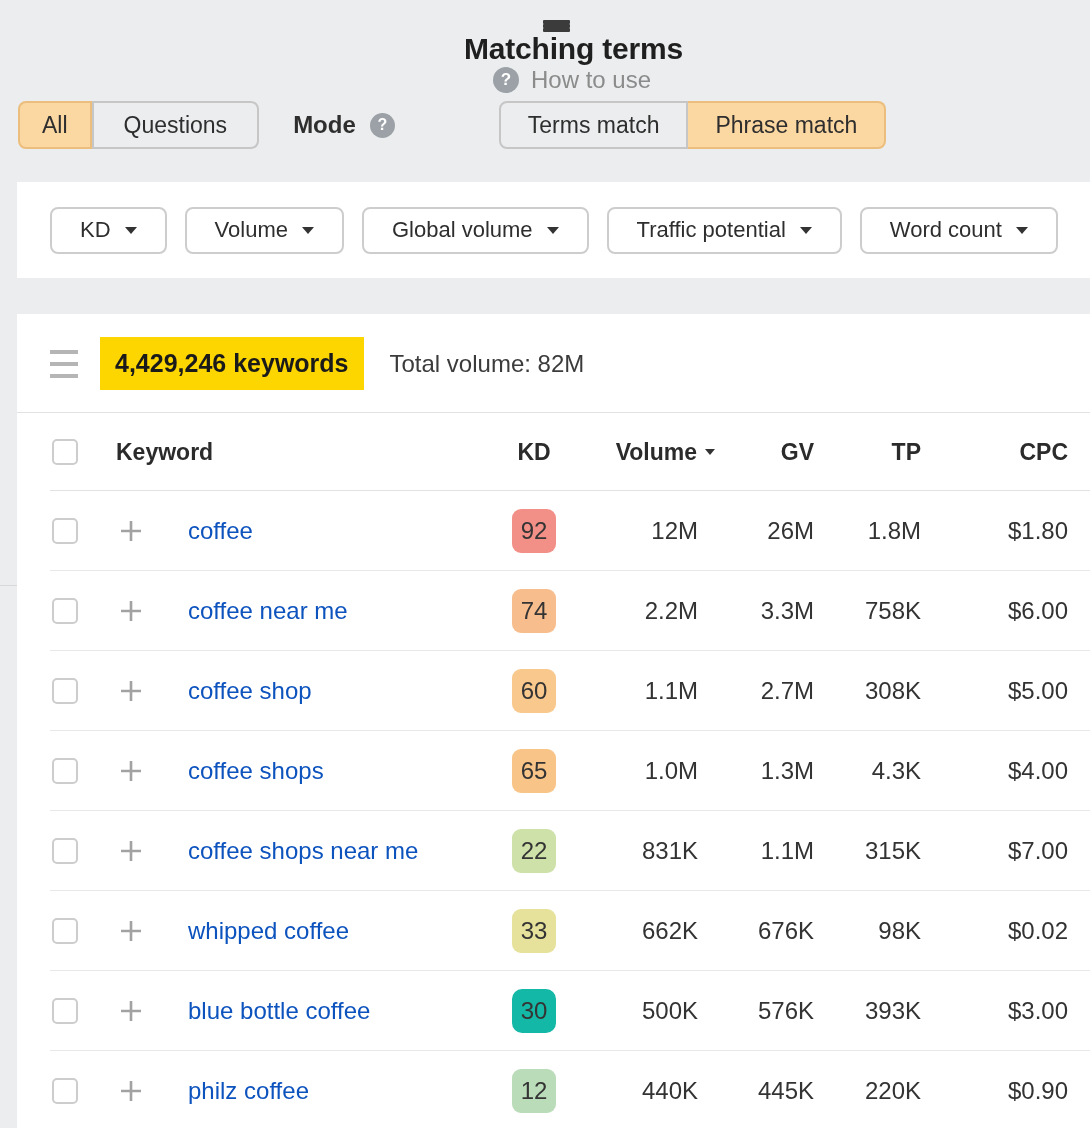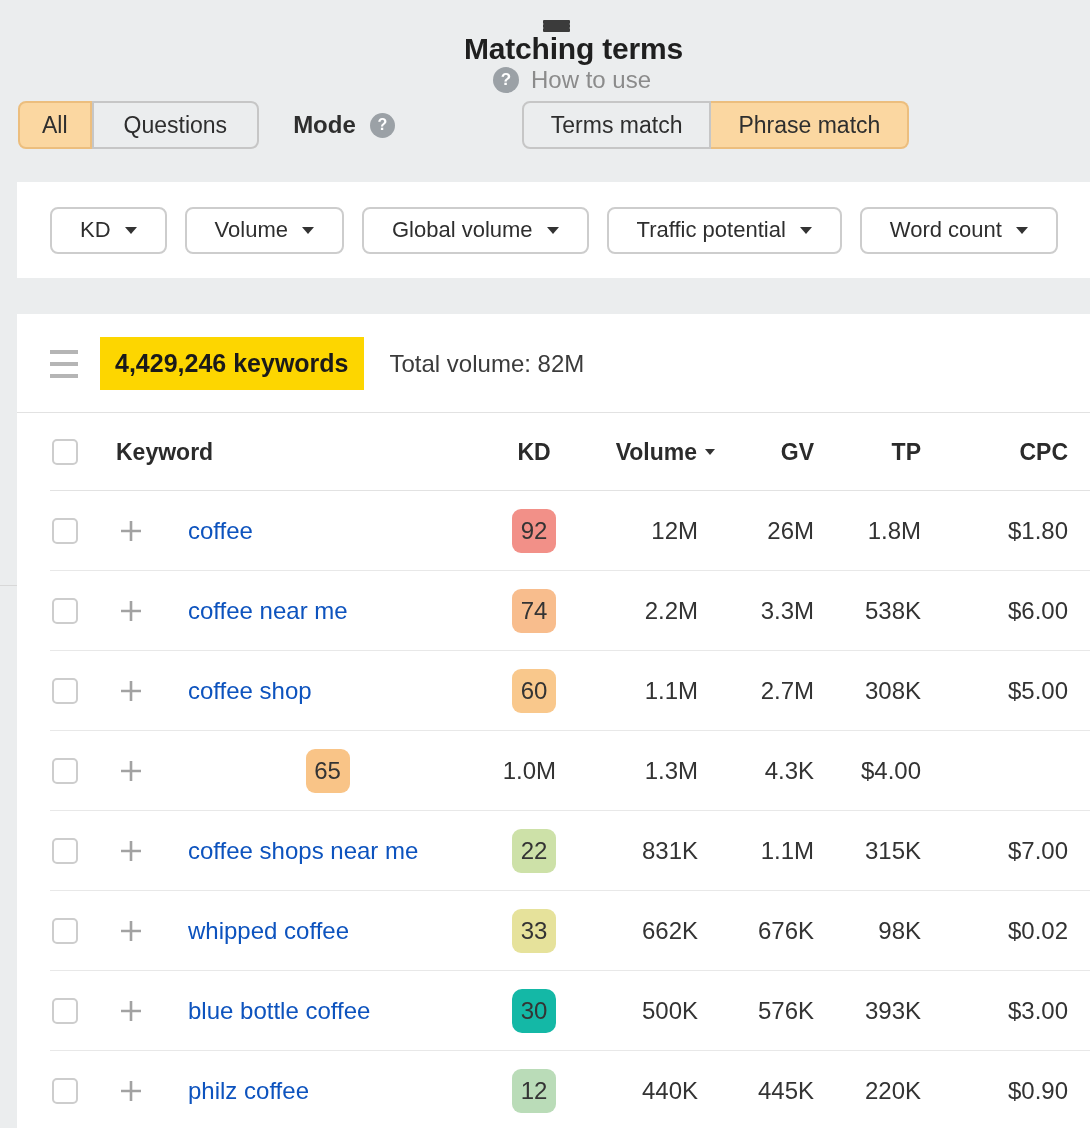--- a/index.html
+++ b/index.html
@@ -28,21 +28,21 @@
     display:flex; align-items:center; justify-content:center;
     font-size:23px; color:#2e2e2e; background:#ebedee;
     border:2px solid #c6c6c6; cursor:pointer; white-space:nowrap;
   }
   .seg .segbtn:first-child { border-radius:8px 0 0 8px; }
   .seg .segbtn:last-child  { border-radius:0 8px 8px 0; border-left:none; }
   .seg .segbtn.active { background:#fbd7a1; border-color:#ecbe7e; }
   .seg .segbtn.active + .segbtn { border-left:2px solid #c6c6c6; }
   .seg-all .segbtn { padding:0 22px; }
   .seg-all .segbtn:last-child { padding:0 30px; }
-  .seg-mode { margin-left:106px;padding-left:21px; }
+  .seg-mode { margin-left:83px;padding-left:21px; }
   .seg-mode .segbtn { padding:0 27px; }
   .mode-wrap { display:flex; align-items:center; margin-left:34px; }
   .mode-label { font-size:24px; font-weight:700; color:#2e2e2e; }
   .mode-wrap .qmark { width:25px; height:25px; font-size:16px; margin-left:14px; }
 
   
   .filter-bar { position:absolute; top:182px; left:17px; right:0; height:96px; background:#fff;
                 display:flex; align-items:center; padding-left:33px; gap:18px; white-space:nowrap; }
   .fbtn { display:inline-flex; align-items:center; height:47px; padding:0 28px;
           background:#fff; border:2px solid #cdcdcd; border-radius:8px;
@@ -192,21 +192,21 @@
       <span class="cb"></span>
       <span class="plus-wrap">
         <svg class="plus-icon" width="24" height="24" viewBox="0 0 24 24">
           <path d="M12 2v20M2 12h20" stroke="#a2a2a2" stroke-width="2.6" fill="none"></path>
         </svg>
       </span>
       <a class="kw" href="#">coffee near me</a>
       <span class="kd-badge" style="background: rgb(248, 189, 141);">74</span>
       <span class="num">2.2M</span>
       <span class="num">3.3M</span>
-      <span class="num">538K</span>
+      <span class="num">758K</span>
       <span class="num">$6.00</span>
     </div>
 
     <div class="trow grid-row">
       <span class="cb"></span>
       <span class="plus-wrap">
         <svg class="plus-icon" width="24" height="24" viewBox="0 0 24 24">
           <path d="M12 2v20M2 12h20" stroke="#a2a2a2" stroke-width="2.6" fill="none"></path>
         </svg>
       </span>
@@ -218,20 +218,21 @@
       <span class="num">$5.00</span>
     </div>
 
     <div class="trow grid-row">
       <span class="cb"></span>
       <span class="plus-wrap">
         <svg class="plus-icon" width="24" height="24" viewBox="0 0 24 24">
           <path d="M12 2v20M2 12h20" stroke="#a2a2a2" stroke-width="2.6" fill="none"></path>
         </svg>
       </span>
+      <a class="kw" href="#">coffee shops</a>
       <span class="kd-badge" style="background: rgb(249, 196, 135);">65</span>
       <span class="num">1.0M</span>
       <span class="num">1.3M</span>
       <span class="num">4.3K</span>
       <span class="num">$4.00</span>
     </div>
 
     <div class="trow grid-row">
       <span class="cb"></span>
       <span class="plus-wrap">

